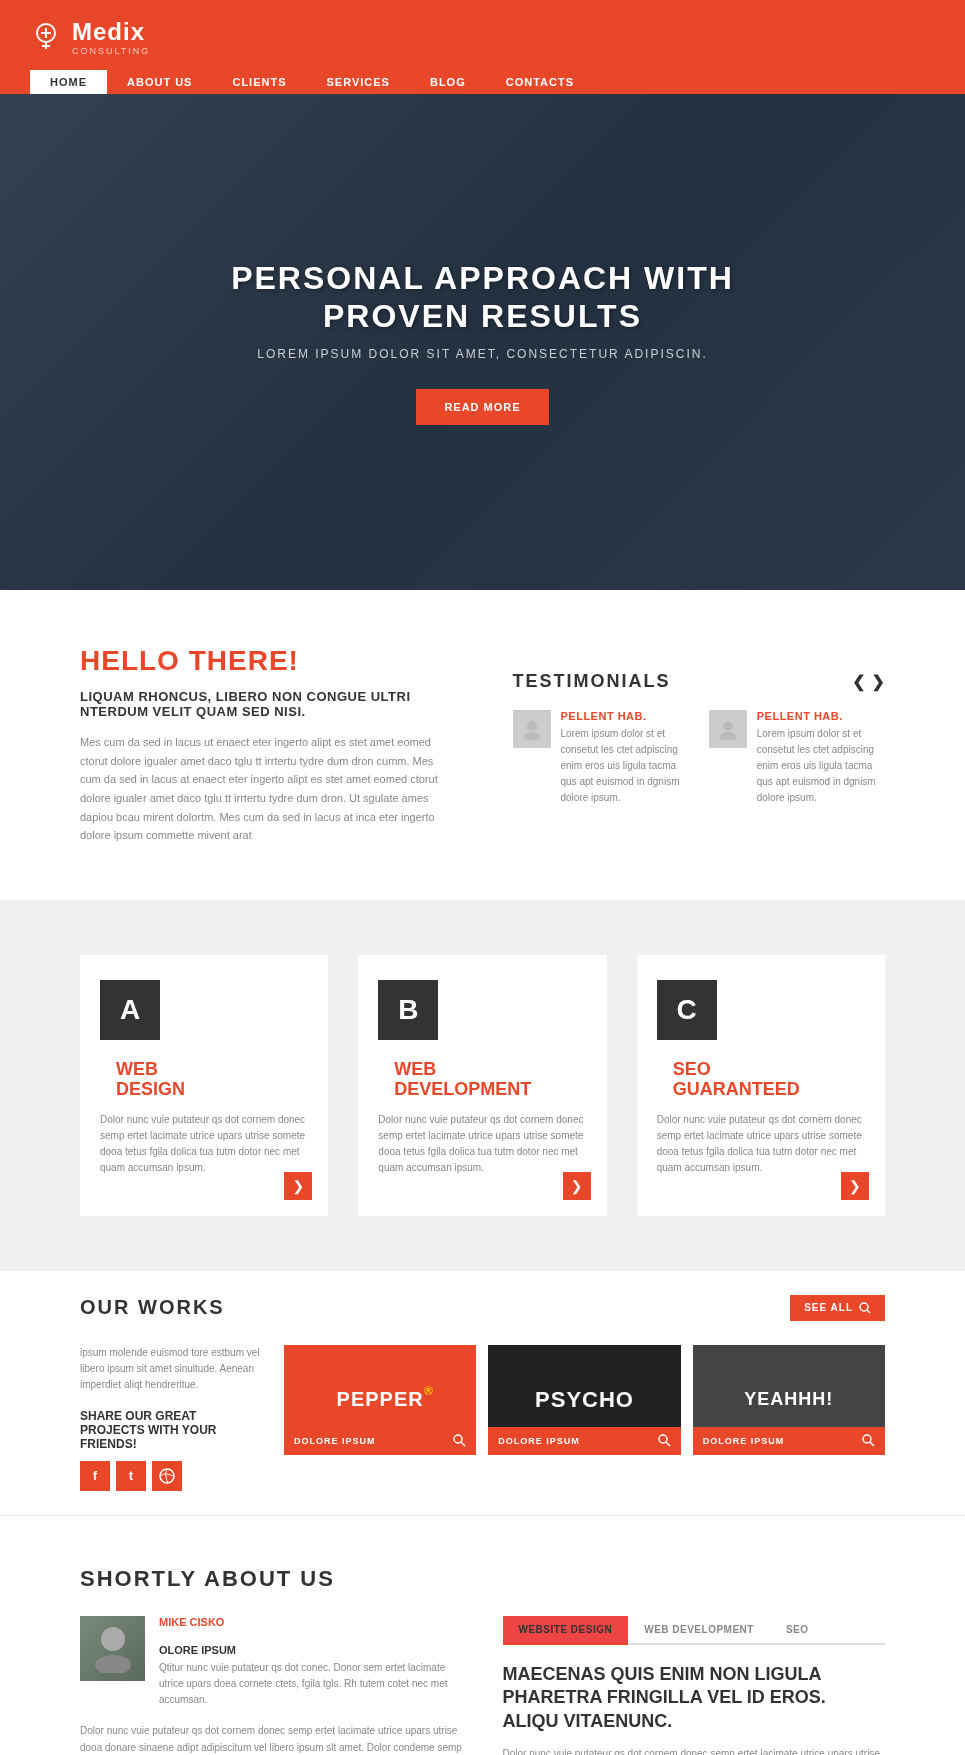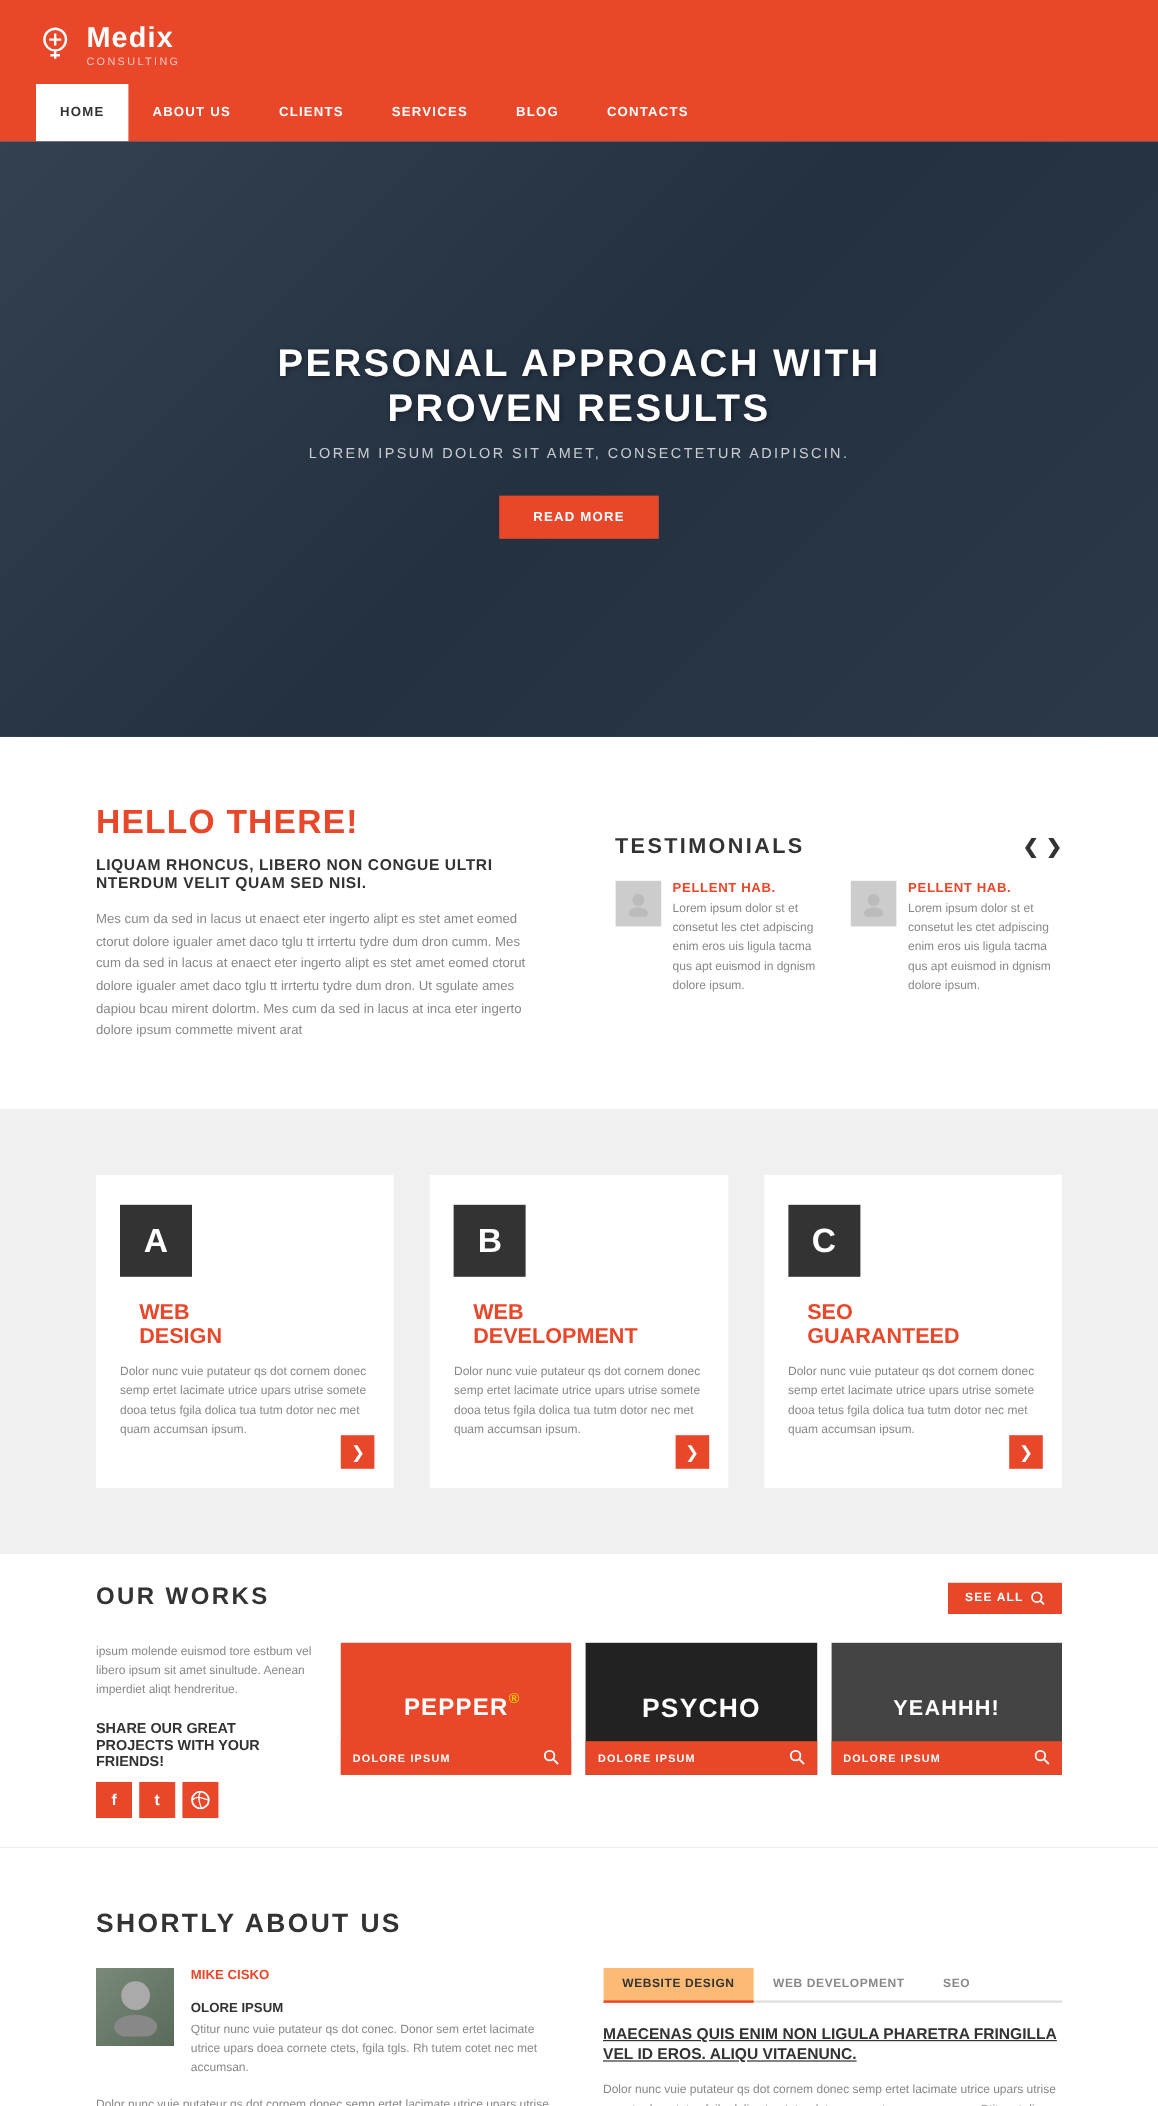--- a/index.html
+++ b/index.html
@@ -37,21 +37,21 @@
     nav {
       display: flex;
       background: transparent;
     }
     nav a {
       color: #fff;
       text-decoration: none;
       font-size: 11px;
       font-weight: bold;
       letter-spacing: 1px;
-      padding: 18px 20px;
+      padding: 6px 20px;
       text-transform: uppercase;
     }
     nav a.active {
       background: #fff;
       color: #333;
     }
 
     
     .hero {
       width: 100%;
@@ -456,30 +456,29 @@
       letter-spacing: 0.5px;
       text-transform: uppercase;
       color: #888;
       cursor: pointer;
       border-bottom: 2px solid transparent;
       margin-bottom: -2px;
     }
     .about-tab.active {
       color: #333;
       border-bottom: 2px solid #e8472a;
-      background: #fdba74;
+      background: #ef4444;
     }
     .about-right-title {
-      font-size: 13px;
+      font-size: 18px;
       font-weight: bold;
       text-transform: uppercase;
       color: #333;
       margin-bottom: 12px;
       line-height: 1.3;
-      text-decoration: underline;
     }
     .about-right-text {
       font-size: 10px;
       color: #888;
       line-height: 1.7;
     }
   </style>
 </head>
 <body>
 

